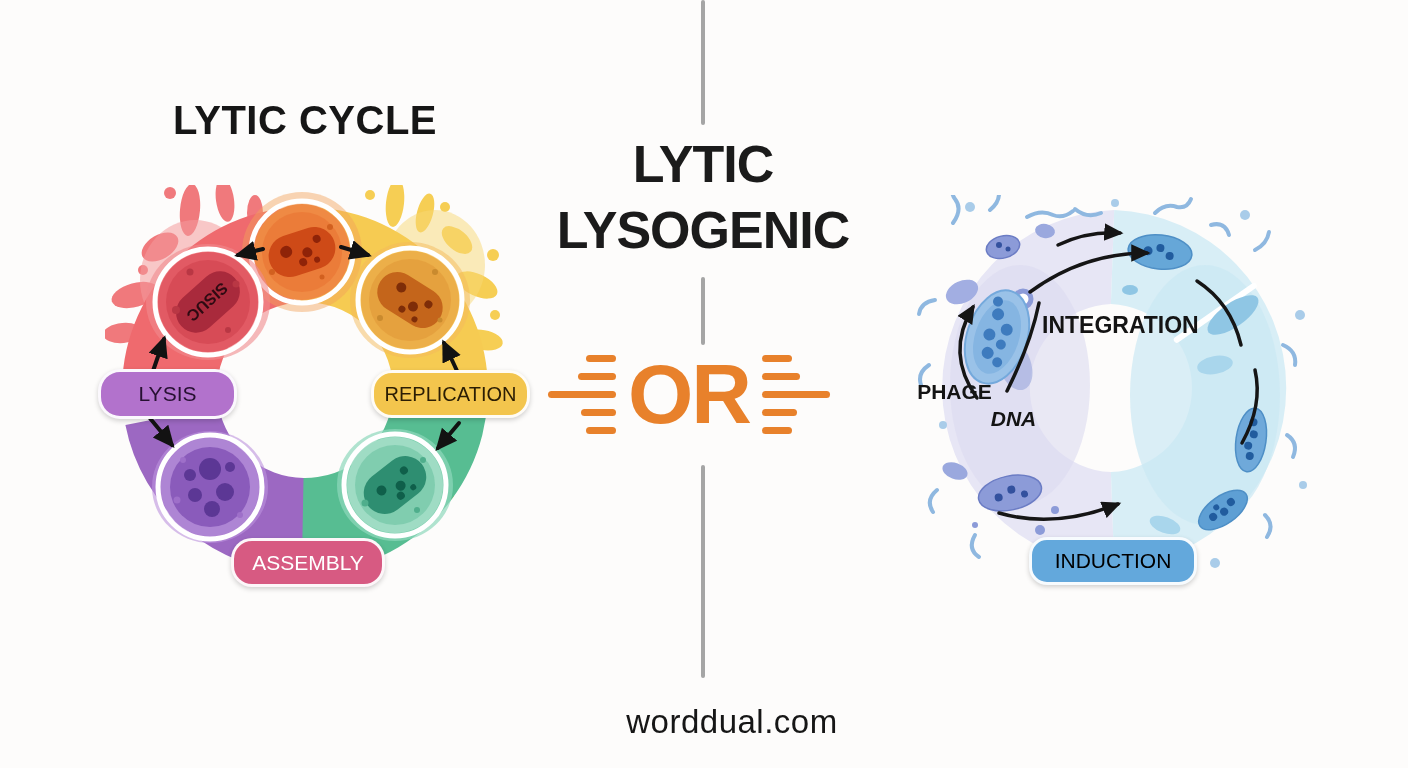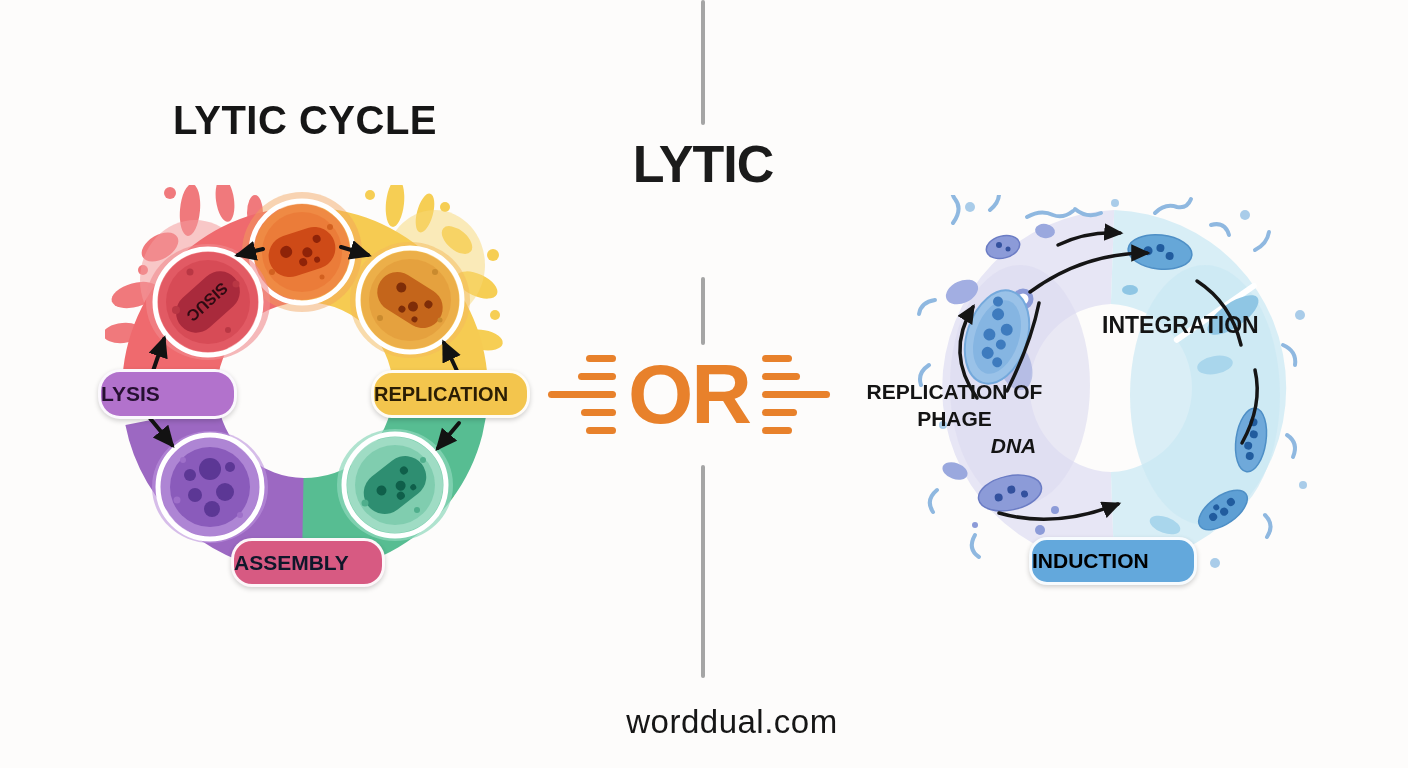--- a/index.html
+++ b/index.html
@@ -1,21 +1,21 @@
 <!DOCTYPE html>
 <html><head>
 <meta charset="utf-8">
 <style>
   html,body{margin:0;padding:0;}
   body{font-family:"Liberation Sans",sans-serif;background:#ffffff;}
   #stage{position:relative;width:1408px;height:768px;background:#fdfcfb;overflow:hidden;}
   .abs{position:absolute;}
   .cycle-title{font-weight:800;font-size:40px;letter-spacing:.5px;color:#161616;text-align:center;white-space:nowrap;}
   .center-heading{width:400px;text-align:center;font-weight:800;color:#1b1b1b;font-size:52px;line-height:66px;letter-spacing:-1px;}
-  .pill{display:flex;align-items:center;font-weight:700;border:3px solid rgba(255,255,255,.95);
+  .pill{display:flex;align-items:center;justify-content:center;font-weight:400;border:3px solid rgba(255,255,255,.95);
         box-shadow:0 2px 5px rgba(0,0,0,.18);white-space:nowrap;}
   .divider{width:4px;background:#a5a5a5;border-radius:2px;}
   .or-row{display:flex;align-items:center;gap:12px;}
   .or-word{font-size:84px;font-weight:800;color:#e8812b;letter-spacing:-2px;line-height:84px;}
   .lines-col{display:flex;flex-direction:column;gap:11px;}
   .lines-col.left{align-items:flex-end;}
   .lines-col.right{align-items:flex-start;}
   .speed-bar{height:7px;border-radius:4px;background:#e8812b;}
   .watermark{width:100%;text-align:center;font-size:33px;color:#161616;letter-spacing:.5px;margin-left:28px;}
   .ring-label{font-weight:800;color:#141414;white-space:nowrap;}
@@ -28,20 +28,21 @@
 <div id="stage">
 
   <div class="abs divider" style="left:701px;top:0;height:125px;"></div>
   <div class="abs divider" style="left:701px;top:277px;height:68px;"></div>
   <div class="abs divider" style="left:701px;top:465px;height:213px;"></div>
 
   <div class="abs cycle-title" style="left:105px;top:98px;width:400px;">LYTIC CYCLE</div>
 
   <div class="abs center-heading" style="left:503px;top:131px;">
     <div>LYTIC</div>
+    <div>LYSOGENIC</div>
   </div>
 
   <div class="abs or-row" style="left:548px;top:352px;">
     <div class="lines-col left">
       <div class="speed-bar" style="width:30px;"></div>
       <div class="speed-bar" style="width:38px;"></div>
       <div class="speed-bar" style="width:68px;"></div>
       <div class="speed-bar" style="width:35px;"></div>
       <div class="speed-bar" style="width:30px;"></div>
     </div>
@@ -209,21 +210,21 @@
       <path d="M354,238 L333,263" marker-end="url(#ah)"></path>
     </g>
   </svg>
 
   <div class="abs pill" style="left:98px;top:369px;width:133px;height:44px;background:#b272cc;border-radius:22px;font-size:21px;color:#261031;">
       <span>LYSIS</span>
     </div>
   <div class="abs pill" style="left:371px;top:370px;width:153px;height:42px;background:#f3c54d;border-radius:21px;font-size:20px;color:#2b1d04;">
       <span>REPLICATION</span>
     </div>
-  <div class="abs pill" style="left:231px;top:538px;width:148px;height:43px;background:#d75a82;border-radius:21px;font-size:21px;color:#0f172a;">
+  <div class="abs pill" style="left:231px;top:538px;width:148px;height:43px;background:#d75a82;border-radius:21px;font-size:21px;color:#ffffff;">
       <span>ASSEMBLY</span>
     </div>
 
   <svg class="abs" style="left:915px;top:195px;" width="400" height="390" viewBox="0 0 400 390">
     <defs>
       <marker id="ah2" markerWidth="8" markerHeight="7" refX="4.5" refY="2.5" orient="auto" markerUnits="strokeWidth">
         <path d="M0,0 L5.5,2.5 L0,5 Z" fill="#151515"></path>
       </marker>
     </defs>
 
@@ -344,24 +345,23 @@
       <path d="M143,50 Q172,36 205,38" marker-end="url(#ah2)"></path>
       <path d="M115,97 Q168,58 232,58" marker-end="url(#ah2)"></path>
       <path d="M282,86 Q316,108 326,150"></path>
       <path d="M340,175 Q348,210 327,248"></path>
       <path d="M84,318 Q140,334 203,309" marker-end="url(#ah2)"></path>
       <path d="M62,203 Q30,158 58,112" marker-end="url(#ah2)"></path>
       <path d="M92,196 Q116,148 124,108"></path>
     </g>
   </svg>
 
-  <div class="abs ring-label" style="left:1102px;top:312px;font-size:23px;">INTEGRATION</div>
+  <div class="abs ring-label" style="left:1042px;top:312px;font-size:23px;">INTEGRATION</div>
 
   <div class="abs repl-block" style="left:862px;top:378px;">
-    <div>REPLICATION OF</div>
     <div>PHAGE</div>
     <div class="dna">DNA</div>
   </div>
 
   <div class="abs pill" style="left:1029px;top:537px;width:162px;height:42px;background:#63a8dc;border-radius:18px;font-size:21px;color:#000000;">
       <span>INDUCTION</span>
     </div>
 
   <div class="abs watermark" style="left:0;top:703px;">worddual.com</div>
 

